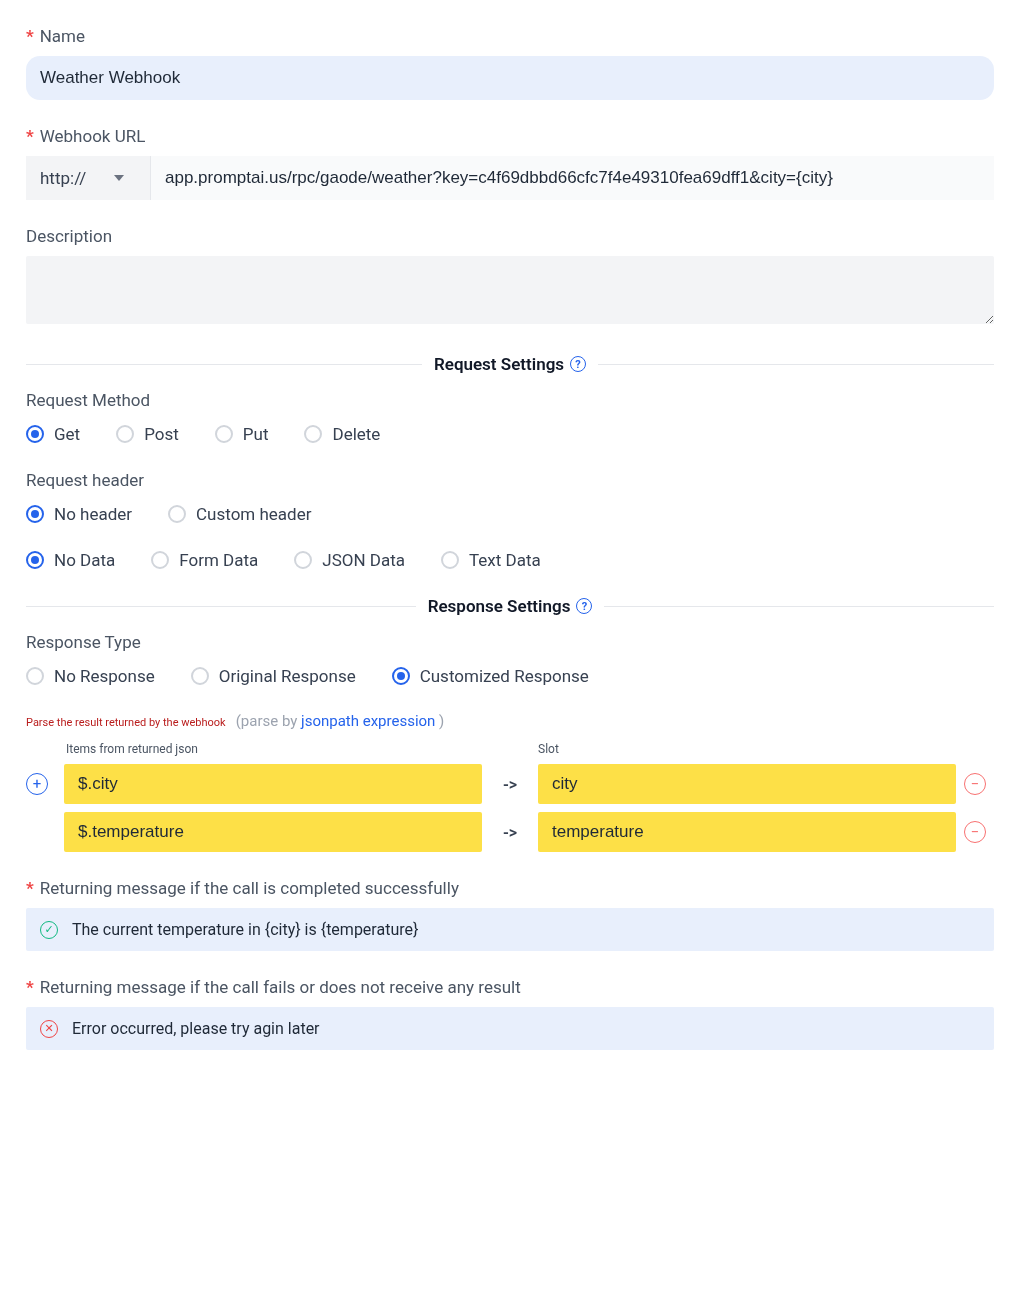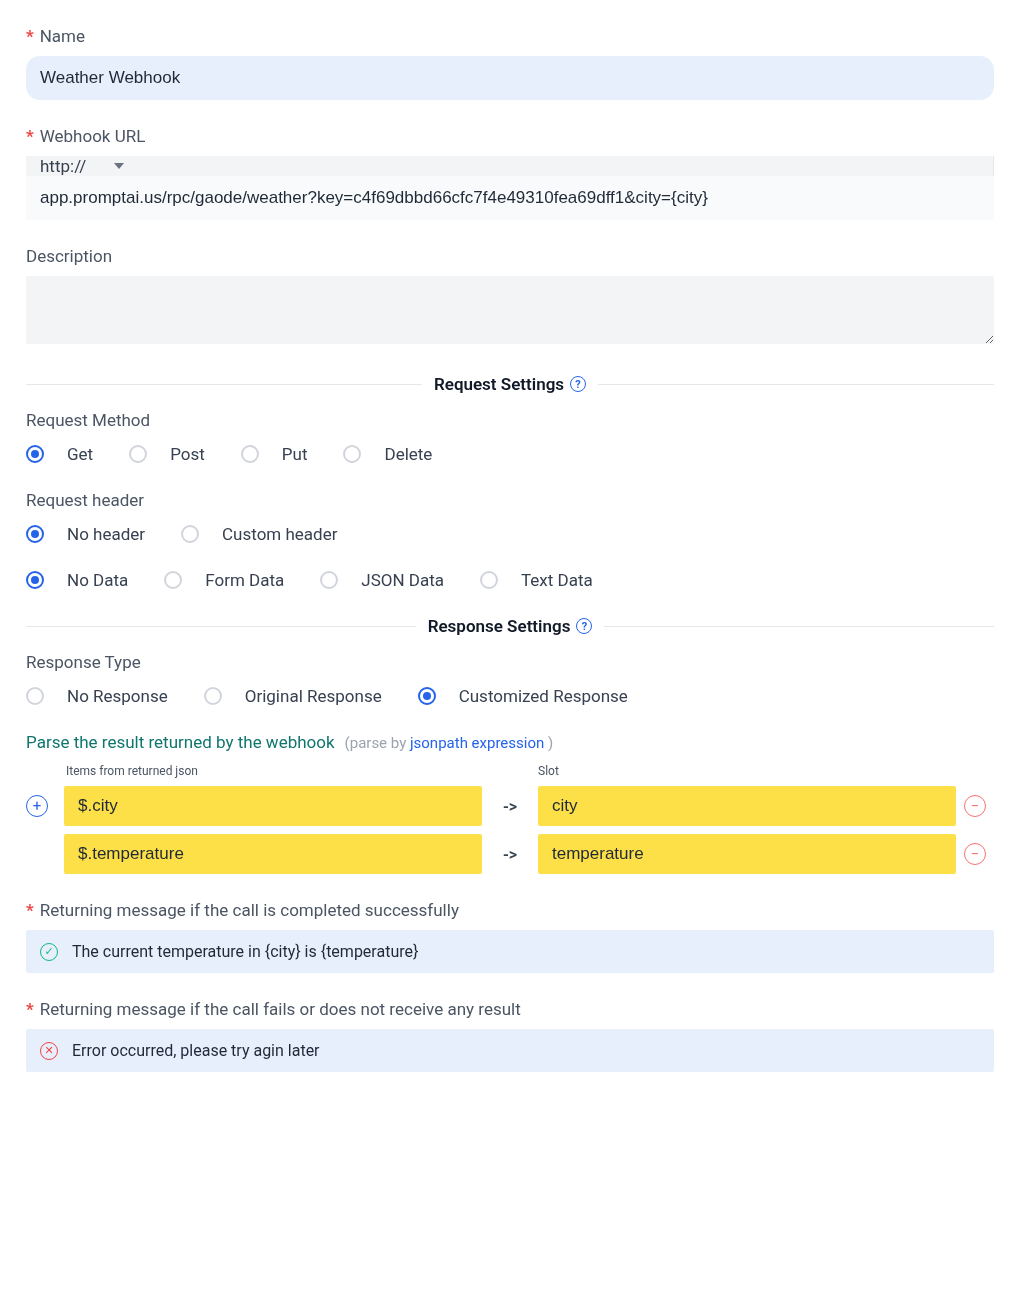--- a/index.html
+++ b/index.html
@@ -26,21 +26,21 @@
   }
   .input-highlight {
     width: 100%;
     background: #e8effc;
     border: none;
     padding: 12px 14px;
     font-size: 17px;
     color: #1f2937;
     border-radius: 14px;
   }
-  .url-row { display: flex; gap: 0; flex-direction: column; }
+  .url-row { display: flex; gap: 0; }
   .protocol-select {
     display: flex;
     align-items: center;
     background: #f3f4f6;
     padding: 0 14px;
     border-right: 1px solid #e5e7eb;
     cursor: pointer;
     min-width: 125px;
     gap: 28px;
   }
@@ -100,21 +100,21 @@
     font-weight: bold;
   }
   .radio-row {
     display: flex;
     gap: 36px;
     align-items: center;
   }
   .radio-item {
     display: flex;
     align-items: center;
-    gap: 23px;
+    gap: 10px;
     cursor: pointer;
   }
   .radio-outer {
     width: 18px; height: 18px;
     border-radius: 50%;
     border: 2px solid #d1d5db;
     display: flex;
     align-items: center;
     justify-content: center;
   }
@@ -133,21 +133,21 @@
     margin-bottom: 14px;
     display: block;
   }
   .parse-header {
     display: flex;
     align-items: baseline;
     gap: 10px;
     margin-bottom: 12px;
     flex-wrap: wrap;
   }
-  .parse-title { color: #0f766e; font-size: 17px; }
+  .parse-title { color: #b91c1c; font-size: 11px; }
   .parse-sub { color: #9ca3af; font-size: 15px; }
   .link { color: #2563eb; text-decoration: none; cursor: pointer; }
   .map-table { width: 100%; }
   .map-head {
     display: grid;
     grid-template-columns: 30px 1fr 40px 1fr 30px;
     gap: 8px;
     padding: 0 2px 8px 2px;
     color: #4b5563;
     font-size: 12px;

